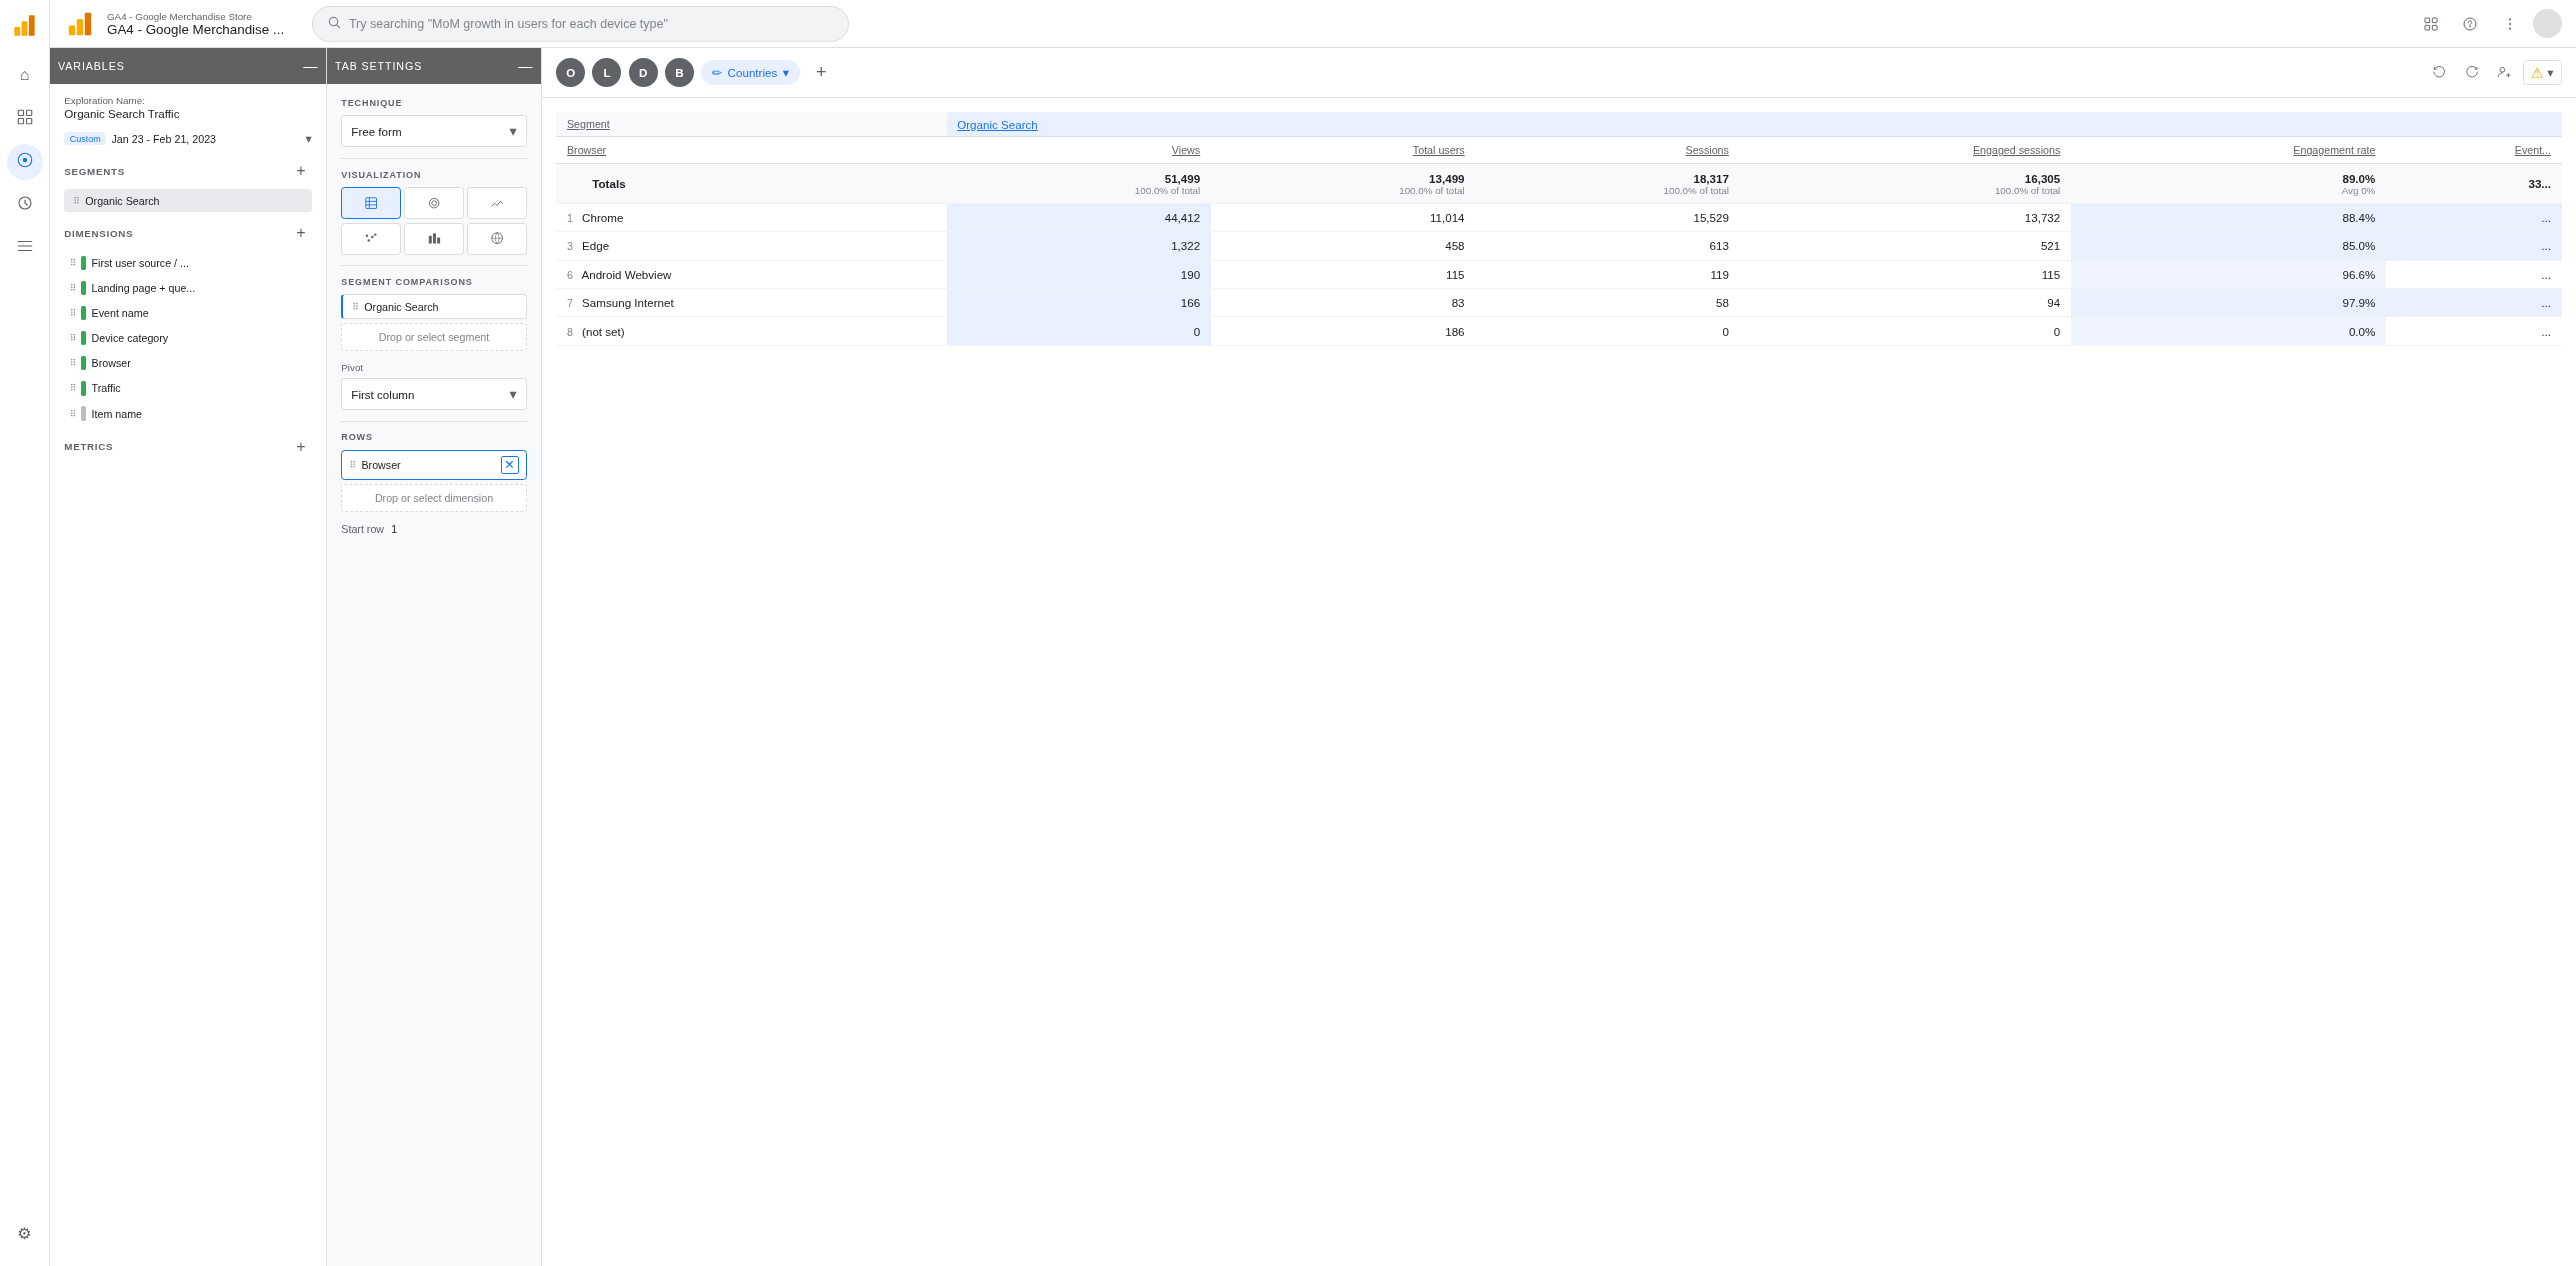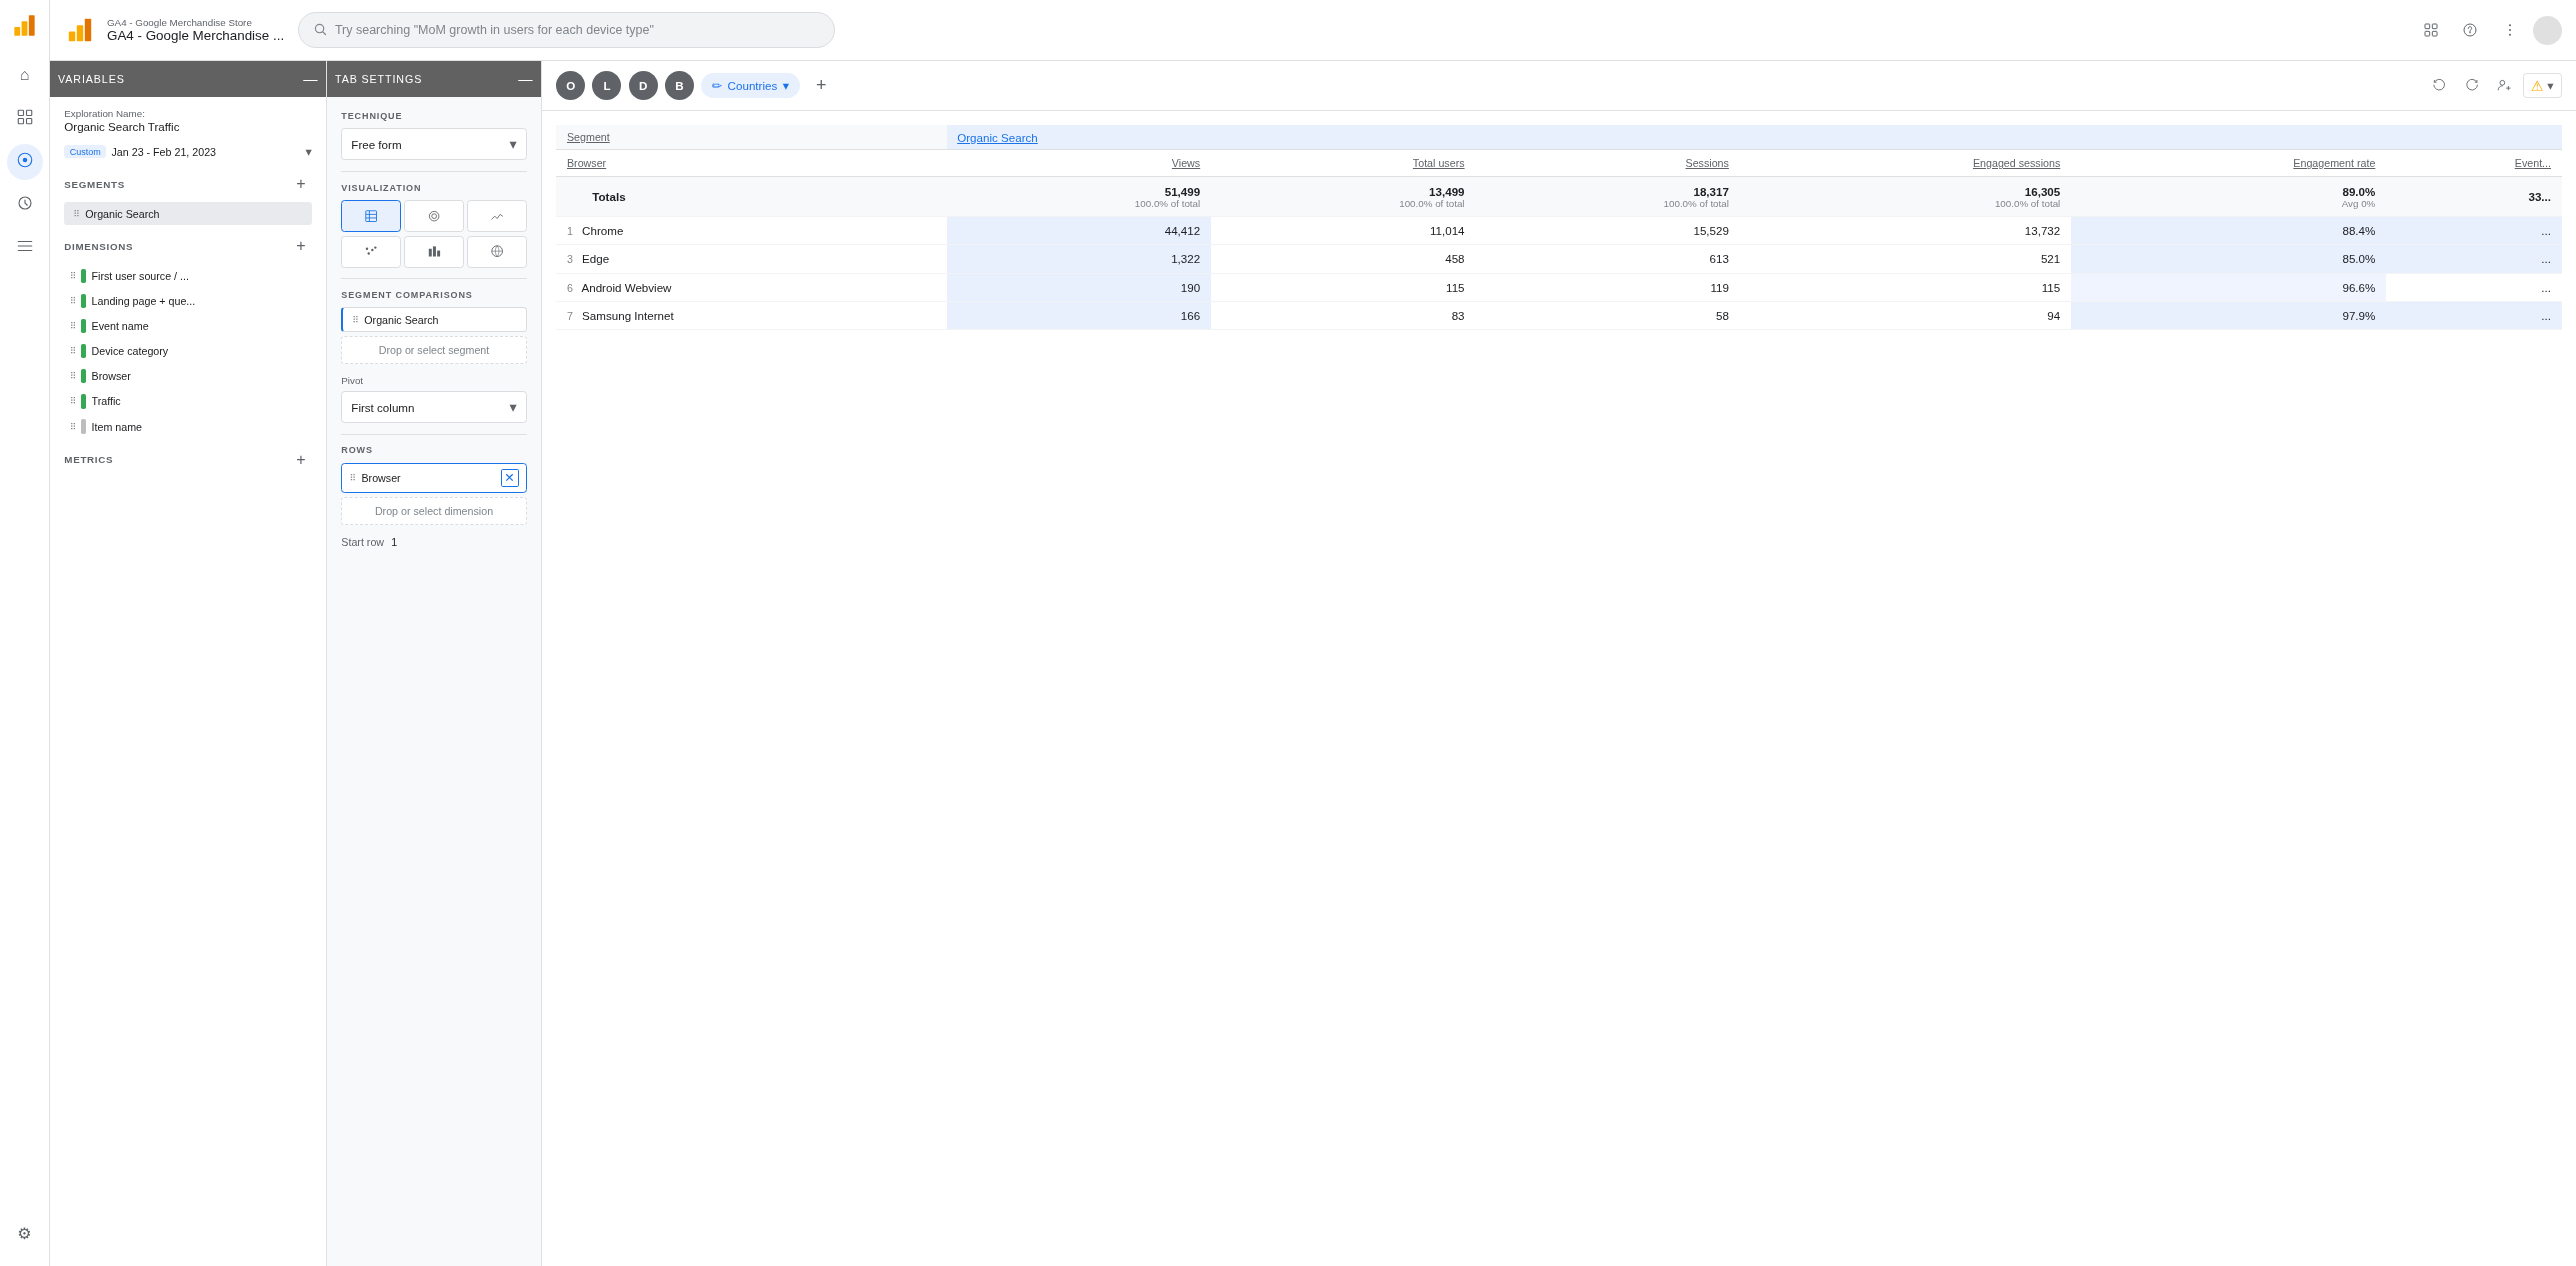--- a/index.html
+++ b/index.html
@@ -55,27 +55,27 @@
     
     .app-container {
       flex: 1;
       display: flex;
       flex-direction: column;
       overflow: hidden;
     }
 
     
     .top-header {
-      height: 61px;
+      height: 48px;
       background: #fff;
       display: flex;
       align-items: center;
       padding: 0 14.3px;
       border-bottom: 0.9px solid #e0e0e0;
-      gap: 14px;
+      gap: 28px;
       flex-shrink: 0;
     }
     .header-logo-area {
       display: flex;
       align-items: center;
       gap: 10.7px;
       min-width: 179px;
     }
     .header-title-group {
       display: flex;
@@ -1026,19 +1026,35 @@
       <span style="position:relative;z-index:1;">166</span>
     </td>
     <td class="numeric">83</td>
     <td class="numeric">58</td>
     <td class="numeric">94</td>
     <td class="numeric" style="background:#e8f0fe;">
       <span>97.9%</span>
     </td>
     <td class="numeric" style="background:#e8f0fe;">...</td>
   </tr>
+              <tr>
+    <td>
+      <span class="row-number">8&nbsp;&nbsp;</span>
+      <span>(not set)</span>
+    </td>
+    <td class="numeric td-highlight" style="background:#f0f4ff;position:relative;">
+      <span style="position:relative;z-index:1;">0</span>
+    </td>
+    <td class="numeric">186</td>
+    <td class="numeric">0</td>
+    <td class="numeric">0</td>
+    <td class="numeric" style="background:#f0f4ff;">
+      <span>0.0%</span>
+    </td>
+    <td class="numeric" style="background:transparent;">...</td>
+  </tr>
             </tbody>
         </table>
       </div>
     </div>
   </div>
 </div>
 
 
 </body></html>

